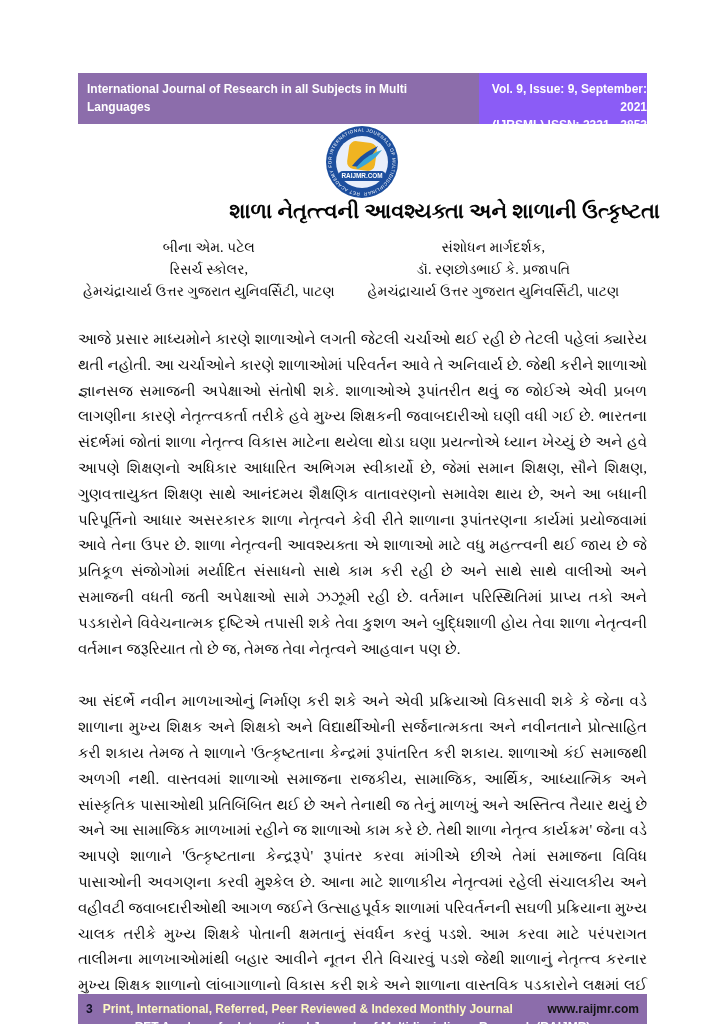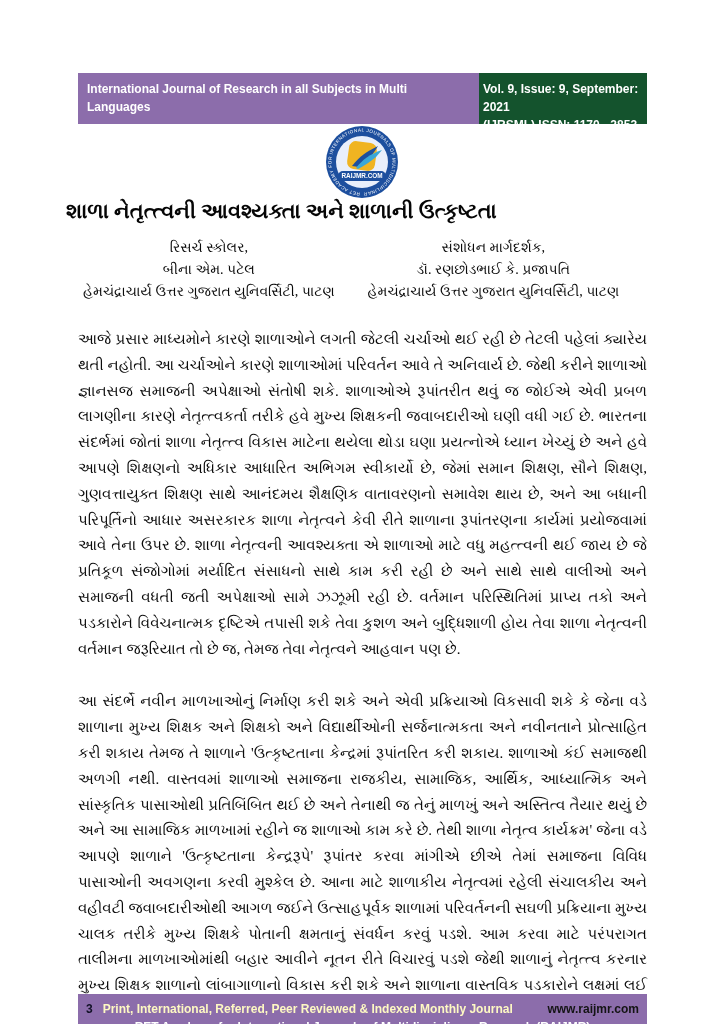--- a/index.html
+++ b/index.html
@@ -8,29 +8,29 @@
     font-family:"Liberation Serif", serif; overflow:hidden;margin-top:40px;
   }
   
   .header { position:absolute; left:78px; top:33px; width:569px; height:51px; display:flex; }
   .header-left {
     width:401px; background:#8c6dab; color:#ffffff; box-sizing:border-box;
     padding:7px 9px 0 9px; font-family:"Liberation Sans", sans-serif;
     font-size:12px; font-weight:bold; line-height:18px;
   }
   .header-right {
-    flex:1; background:#14532d; color:#ffffff; box-sizing:border-box;
-    padding:7px 8px 0 4px; text-align:left; font-family:"Liberation Sans", sans-serif;
+    flex:1; background:#8b5cf6; color:#ffffff; box-sizing:border-box;
+    padding:7px 0 0 4px; text-align:right; font-family:"Liberation Sans", sans-serif;
     font-size:12px; font-weight:bold; line-height:18px;
   }
   
   .logo { position:absolute; left:326px; top:86px; width:72px; height:72px; }
   
   .title {
-    position:absolute; left:66px; top:159px; width:569px; text-align:left;
+    position:absolute; left:91px; top:159px; width:569px; text-align:right;
     font-size:21px; font-weight:bold; color:#050505;
   }
   .authors { position:absolute; left:78px; top:197px; width:569px; display:flex; }
   .author-col { text-align:center; font-size:14px; line-height:22px; color:#0a0a0a; }
   .author-left  { width:46%; }
   .author-right { width:54%; }
   
   .content { position:absolute; left:78px; top:287px; width:569px; color:#0a0a0a; }
   .section-heading { font-size:15.5px; font-weight:bold; margin:0 0 2px 0; }
   .content p {
@@ -53,21 +53,21 @@
 <body>
 
 <div class="page">
 
   <div class="header">
     <div class="header-left">
       <div>International Journal of Research in all Subjects in Multi Languages</div>
     </div>
     <div class="header-right">
       <div>Vol. 9, Issue: 9, September: 2021</div>
-      <div>(IJRSML) ISSN: 1170 - 2853</div>
+      <div>(IJRSML) ISSN: 2321 - 2853</div>
     </div>
   </div>
 
   <div class="logo">
     <svg width="72" height="72" viewBox="0 0 72 72">
       <defs>
         <path id="ringPath" d="M 36,66.5 A 30.5,30.5 0 1 1 36.01,66.5"></path>
       </defs>
       <circle cx="36" cy="36" r="36" fill="#1d4f9e"></circle>
       <circle cx="36" cy="36" r="26" fill="#e9effb"></circle>
@@ -79,22 +79,22 @@
       <path d="M 30 42 C 36 34, 44 28, 56 24 L 50 31 C 44 36, 38 40, 32 43 Z" fill="#3aa7d8"></path>
       <rect x="12" y="45" width="48" height="10" rx="5" fill="#1d4f9e"></rect>
       <text x="36" y="52.3" text-anchor="middle" font-family="Liberation Sans, sans-serif" font-size="6.4" font-weight="bold" fill="#ffffff">RAIJMR.COM</text>
     </svg>
   </div>
 
   <div class="title">શાળા નેતૃત્ત્વની આવશ્યક્તા અને શાળાની ઉત્કૃષ્ટતા</div>
 
   <div class="authors">
     <div class="author-col author-left">
+      <div>બીના એમ. પટેલ</div>
       <div>રિસર્ચ સ્કોલર,</div>
-      <div>બીના એમ. પટેલ</div>
       <div>હેમચંદ્રાચાર્ય ઉત્તર ગુજરાત યુનિવર્સિટી, પાટણ</div>
     </div>
     <div class="author-col author-right">
       <div>સંશોધન માર્ગદર્શક,</div>
       <div>ડૉ. રણછોડભાઈ કે. પ્રજાપતિ</div>
       <div>હેમચંદ્રાચાર્ય ઉત્તર ગુજરાત યુનિવર્સિટી, પાટણ</div>
     </div>
   </div>
 
   <div class="content">

